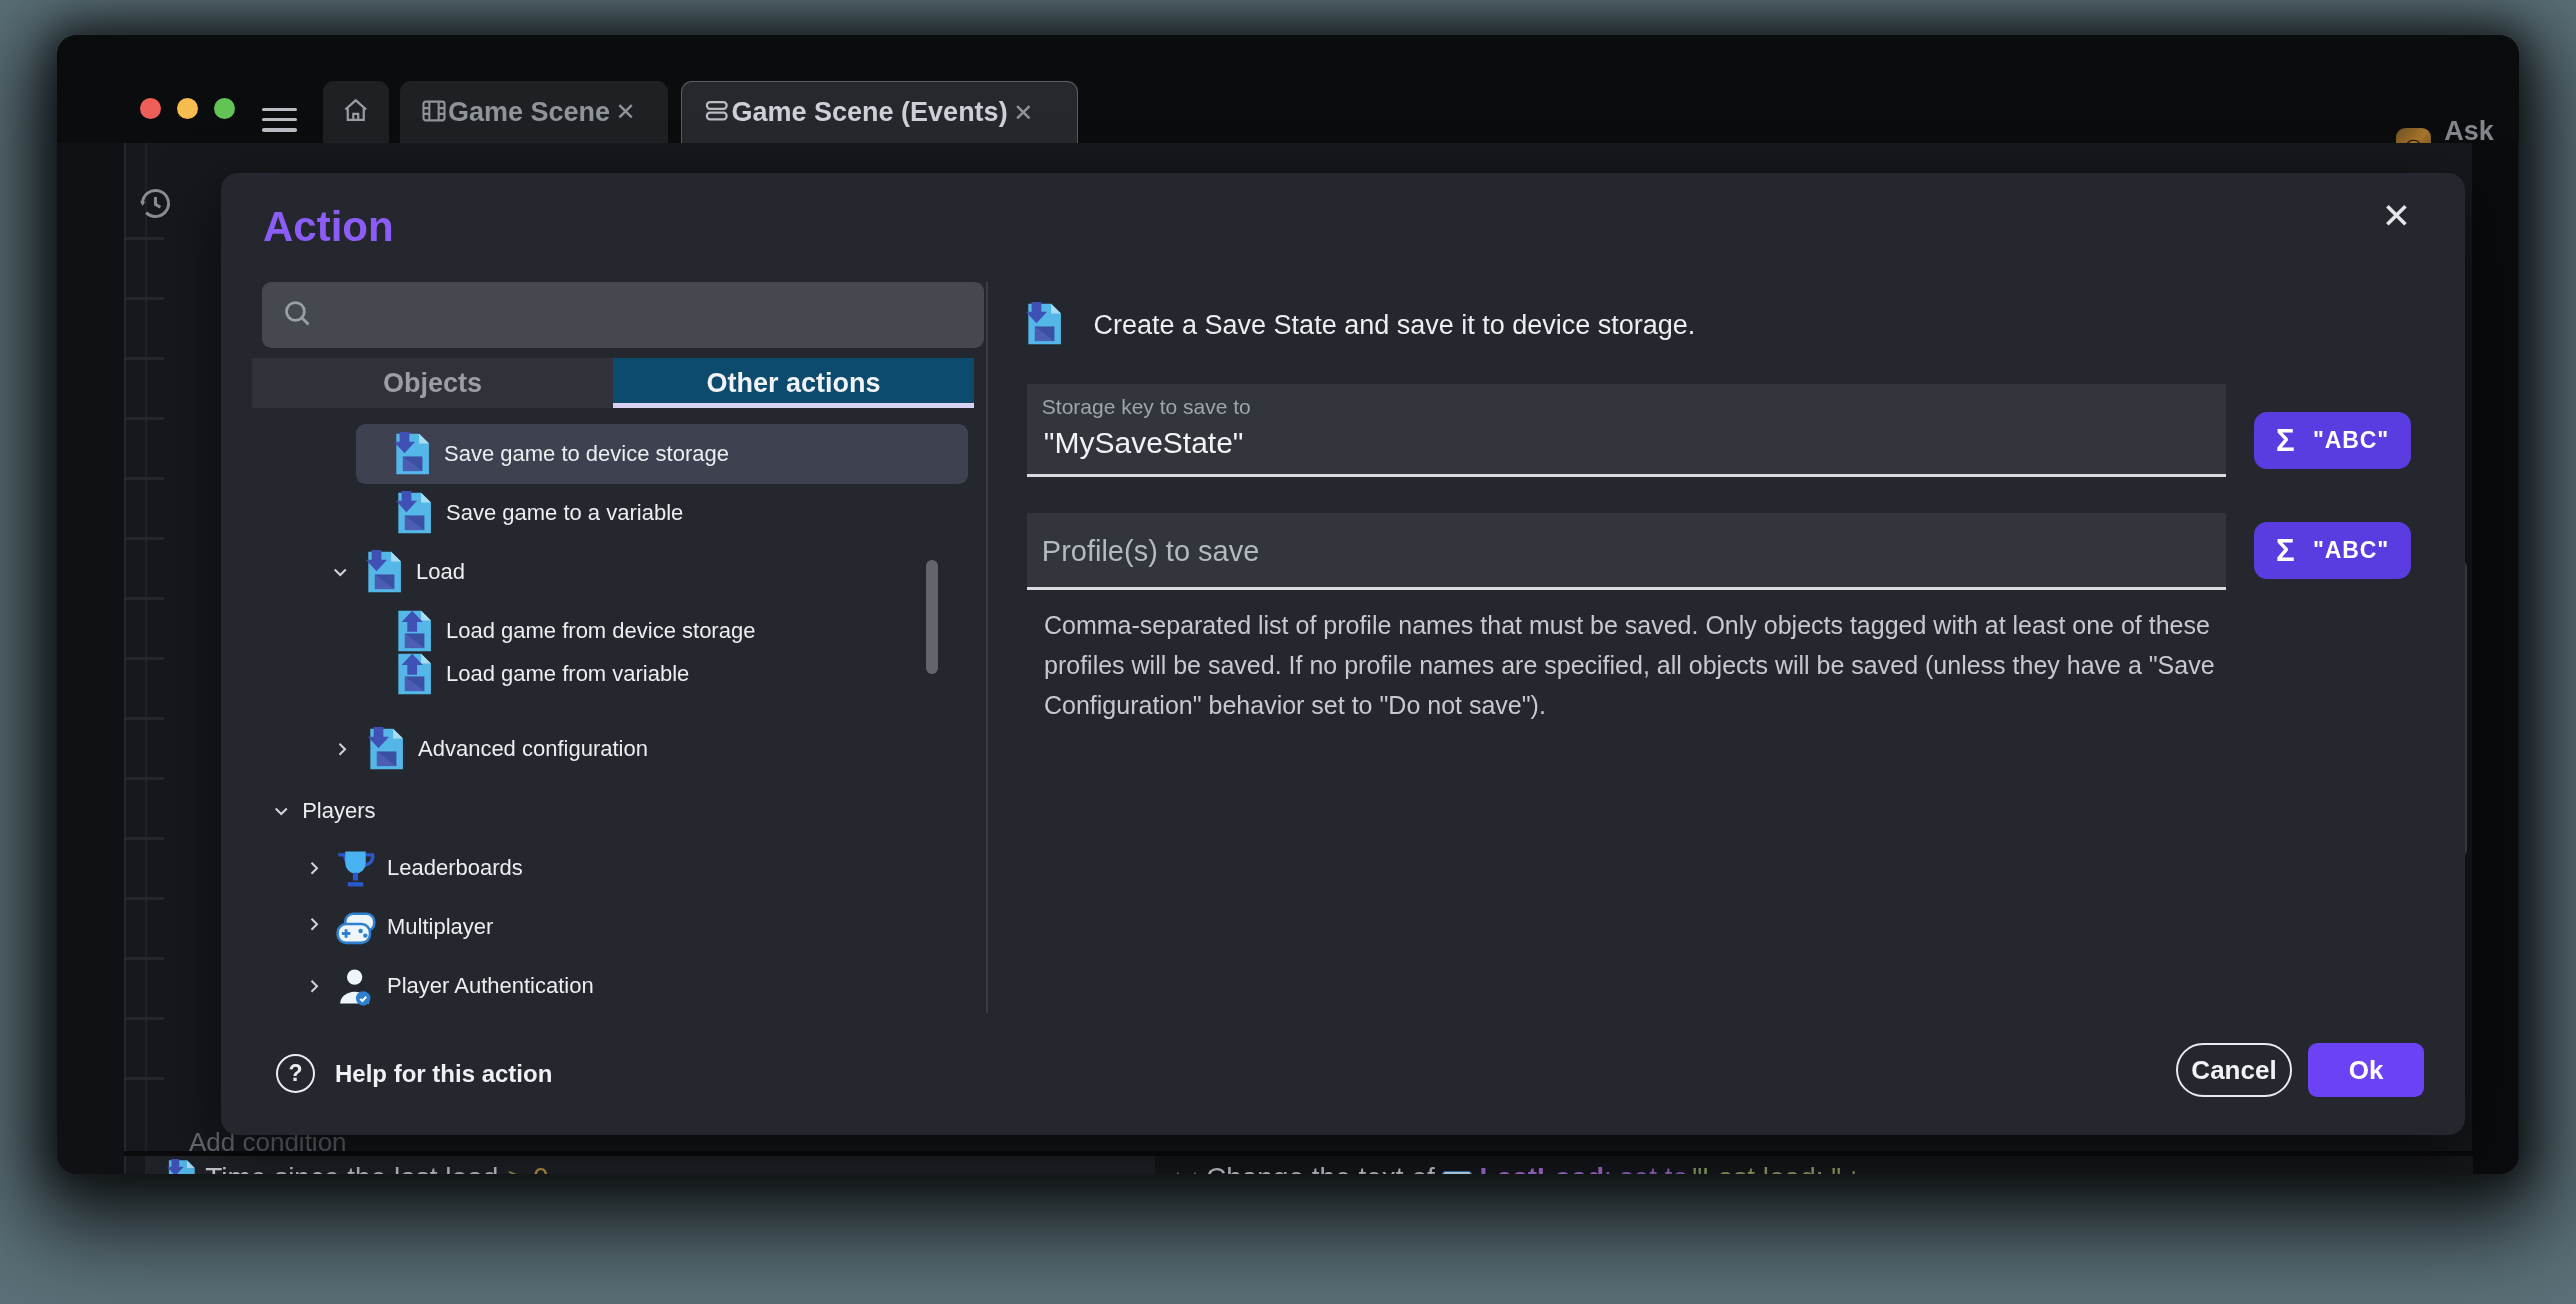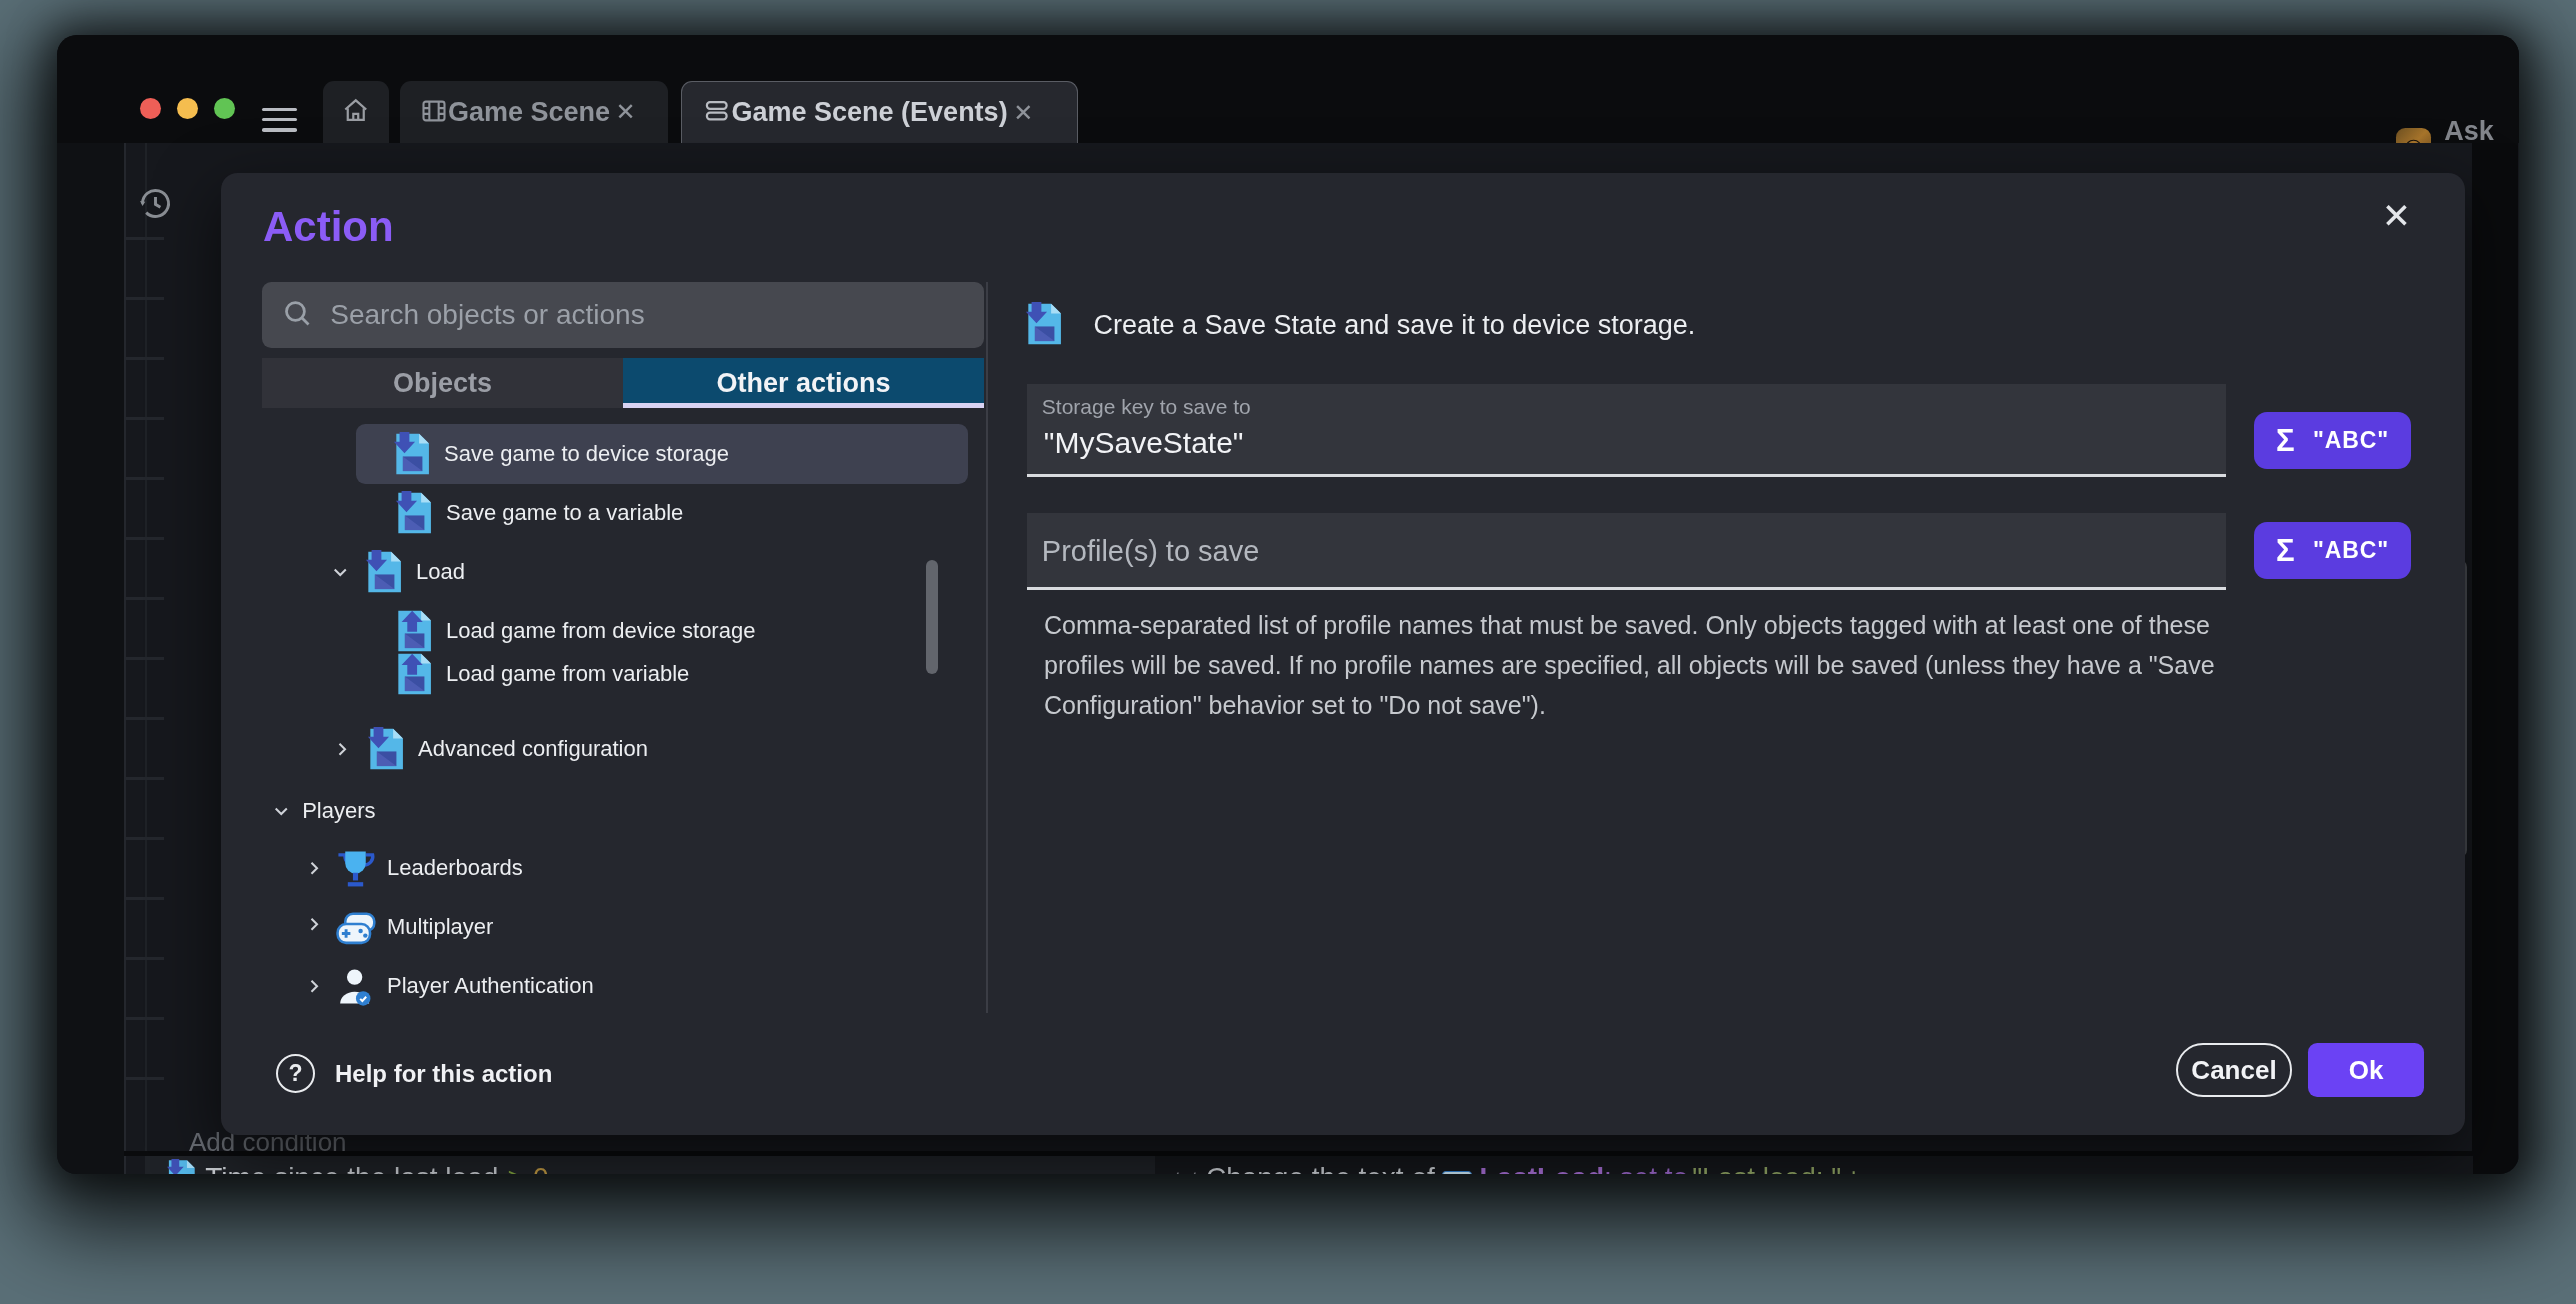--- a/index.html
+++ b/index.html
@@ -56,21 +56,21 @@
   
   #dialog{
     position:absolute;left:164px;top:138px;width:2244px;height:962px;
     background:#25272e;border-radius:16.6px;box-shadow:0 22px 65px rgba(0,0,0,0.6);
   }
   #dlg-title{position:absolute;left:42px;top:29.5px;font-size:42px;font-weight:bold;color:#8b5cf6;}
   #dlg-close{position:absolute;left:2155px;top:22px;width:41px;height:41px;font-size:35px;color:#e4e6ea;display:flex;align-items:center;justify-content:center;font-weight:300;}
   #searchbar{position:absolute;left:41px;top:109px;width:722px;height:66px;background:#46484f;border-radius:9.2px;display:flex;align-items:center;padding:0 18.5px;box-sizing:border-box;gap:14.8px;}
   #searchbar input{flex:1;background:transparent;border:none;outline:none;font-size:28px;color:#e8eaee;font-family:"Liberation Sans",sans-serif;}
   #searchbar input::placeholder{color:#9ba0a8;}
-  #seg{position:absolute;left:41px;top:185px;width:722px;height:50px;display:flex;}
+  #seg{position:absolute;left:31px;top:185px;width:722px;height:50px;display:flex;}
   .segtab{flex:1;display:flex;align-items:center;justify-content:center;font-size:27px;font-weight:bold;}
   .segtab.off{background:#313publishers;}
   .segtab.off{background:#313239;color:#9b9ea6;}
   .segtab.on{background:#0c4a6e;color:#f2f3f6;position:relative;}
   .segtab.on:after{content:"";position:absolute;left:0;bottom:0;width:100%;height:4.6px;background:#d8d3f3;}
   #tree{position:absolute;left:41px;top:248px;width:722px;height:590px;overflow:hidden;}
   .row{position:absolute;height:60px;display:flex;align-items:center;gap:11px;color:#eceef1;font-size:22px;white-space:nowrap;}
   .row.selected{background:#3e4150;border-radius:9.2px;padding-left:33px;box-sizing:border-box;}
   .chev{width:20px;height:20px;flex:0 0 20px;display:flex;align-items:center;justify-content:center;}
   .icon48{width:44px;height:44px;flex:0 0 44px;}
@@ -204,21 +204,20 @@
     <div id="dlg-title">Action</div>
     <div id="dlg-close">✕</div>
 
     <div id="searchbar">
       <span>
         <svg width="33" height="33" viewBox="0 0 24 24" fill="none" stroke="#9aa0a8" stroke-width="2">
           <circle cx="10.5" cy="10.5" r="6.5"></circle>
             <path d="M15.5 15.5 20 20"></path>
         </svg>
       </span>
-      <input type="text" placeholder="Search objects or actions" style="">
     </div>
 
     <div id="seg">
       <div class="segtab off">Objects</div>
       <div class="segtab on">Other actions</div>
     </div>
 
     <div id="tree">
 
       <div class="row selected" style="left:94px;top:2.8px;width:612px;">

